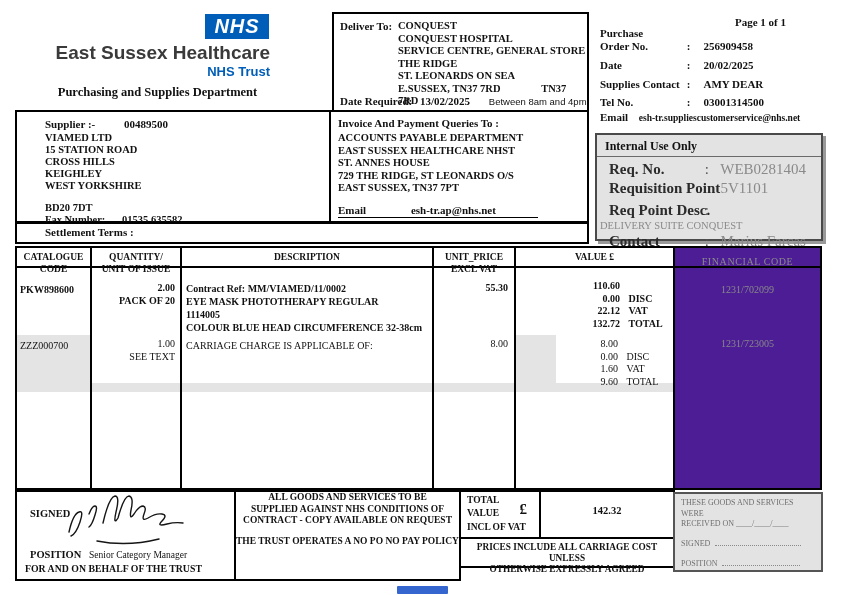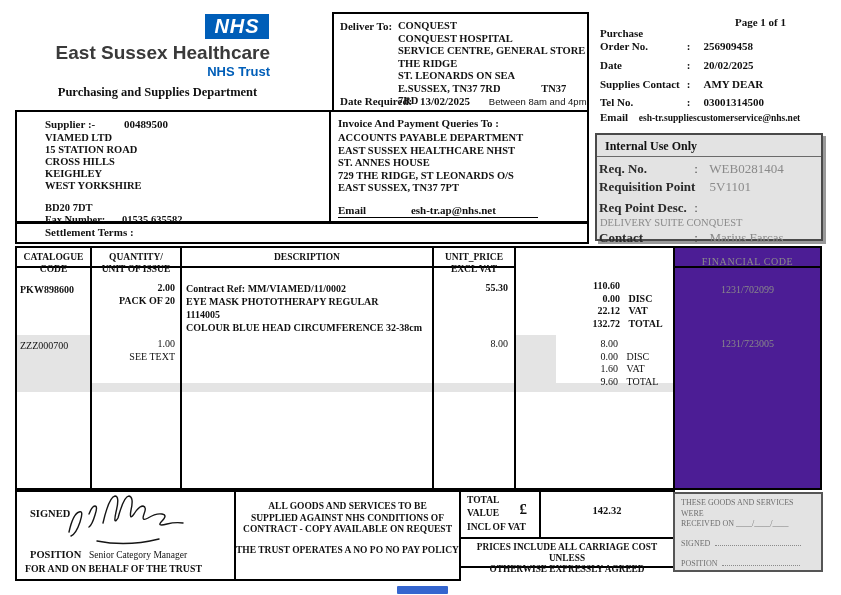--- a/index.html
+++ b/index.html
@@ -32,21 +32,21 @@
   .sup-line1{position:absolute;left:28px;top:6px;font-size:11px;white-space:nowrap;}
   .sup-lines{position:absolute;left:28px;top:20px;font-size:10.5px;font-weight:700;line-height:12px;}
   .inv-title{position:absolute;left:7px;top:5px;font-size:11px;font-weight:700;}
   .inv-lines{position:absolute;left:7px;top:20px;font-size:10.5px;font-weight:700;line-height:12.5px;}
   .inv-email{position:absolute;left:7px;bottom:3px;font-size:11px;font-weight:700;
              border-bottom:1.5px solid #000;padding-bottom:1px;width:200px;}
   
   .internal{position:absolute;left:595px;top:133px;width:228px;height:108px;background:#e3e3e3;
             border:2px solid #4a4a4a;box-sizing:border-box;box-shadow:3px 3px 0 #9a9a9a;}
   .iu-title{padding:4px 8px 2px 8px;font-size:12px;font-weight:700;border-bottom:1.5px solid #6a6a6a;}
-  .iu-row{padding:2px 6px 0 2px;font-size:13px;white-space:nowrap;}
+  .iu-row{padding:2px 6px 0 12px;font-size:15px;white-space:nowrap;}
   .iu-label{display:inline-block;width:92px;font-weight:700;color:#2b2b2b;}
   .iu-colon{display:inline-block;width:12px;color:#555;}
   .iu-value{color:#8a8a8a;}
   .iu-desc{padding:1px 2px 0 3px;font-size:10.5px;color:#8a8a8a;}
   
   .settle-label{position:absolute;left:28px;top:2px;font-size:11px;font-weight:700;}
   
   .tbl{position:absolute;left:15px;top:246px;width:807px;height:244px;border:2px solid #000;
        box-sizing:border-box;background:#fff;}
   .tcol{position:absolute;top:0;height:240px;border-right:2px solid #000;box-sizing:border-box;}
@@ -57,21 +57,21 @@
   .cellblock{position:absolute;font-size:10px;}
   .r1{font-weight:700;}
   .r2{font-weight:400;}
   .white-blk{position:absolute;top:87px;height:48px;background:#fff;box-sizing:border-box;}
   .vline{line-height:12.5px;white-space:nowrap;}
   .vnum{display:inline-block;width:104px;text-align:right;}
   .vnum2{display:inline-block;width:62px;text-align:right;}
   .vlbl{margin-left:6px;}
   .fincode{position:absolute;width:100%;text-align:center;color:#8a8a8a;font-size:10px;}
   
-  .mid-note{padding-top:9px;text-align:center;font-size:9.5px;font-weight:700;line-height:11.5px;}
+  .mid-note{text-align:center;font-size:9.5px;font-weight:700;line-height:11.5px;}
   .policy{margin-top:9px;}
   .recv{position:absolute;left:673px;top:492px;width:150px;height:80px;background:#e3e3e3;
          border:2px solid #555;box-sizing:border-box;color:#6f6f6f;font-size:8px;
          line-height:10.5px;padding:4px 6px;}
   .leader{display:inline-block;width:86px;border-bottom:1px dotted #8a8a8a;height:7px;margin-left:3px;}
   .blue-bar{position:absolute;left:397px;top:586px;width:51px;height:8px;background:#3566cf;border-radius:1px;}
 </style>
 </head>
 <body>
 
@@ -229,33 +229,39 @@
       <div class="th">
         <div>DESCRIPTION</div>
       </div>
       <div class="cellblock r1" style="left:4px;top:34px;line-height:13px;">
         <div>Contract Ref: MM/VIAMED/11/0002</div>
         <div>EYE MASK PHOTOTHERAPY REGULAR</div>
         <div>1114005</div>
         <div>COLOUR BLUE HEAD CIRCUMFERENCE 32-38cm</div>
       </div>
       <div class="white-blk" style="left:0;width:250px;"></div>
+      <div class="cellblock r2" style="left:4px;top:92px;">
+        <div>CARRIAGE CHARGE IS APPLICABLE OF:</div>
+      </div>
     </div>
 
     <div class="tcol" style="left:417px;width:82px;">
       <div class="th">
         <div>UNIT_PRICE</div>
         <div>EXCL VAT</div>
       </div>
       <div class="cellblock r1" style="right:6px;top:34px;">55.30</div>
       <div class="white-blk" style="left:0;width:80px;"></div>
       <div class="cellblock r2" style="right:6px;top:90px;">8.00</div>
     </div>
 
     <div class="tcol" style="left:499px;width:159px;">
+      <div class="th">
+        <div>VALUE £</div>
+      </div>
       <div class="cellblock r1" style="left:0;top:32px;">
         <div class="vline">
           <span class="vnum">110.60</span>
         </div>
         <div class="vline">
           <span class="vnum">0.00</span>
           <span class="vlbl">DISC</span>
         </div>
         <div class="vline">
           <span class="vnum">22.12</span>

